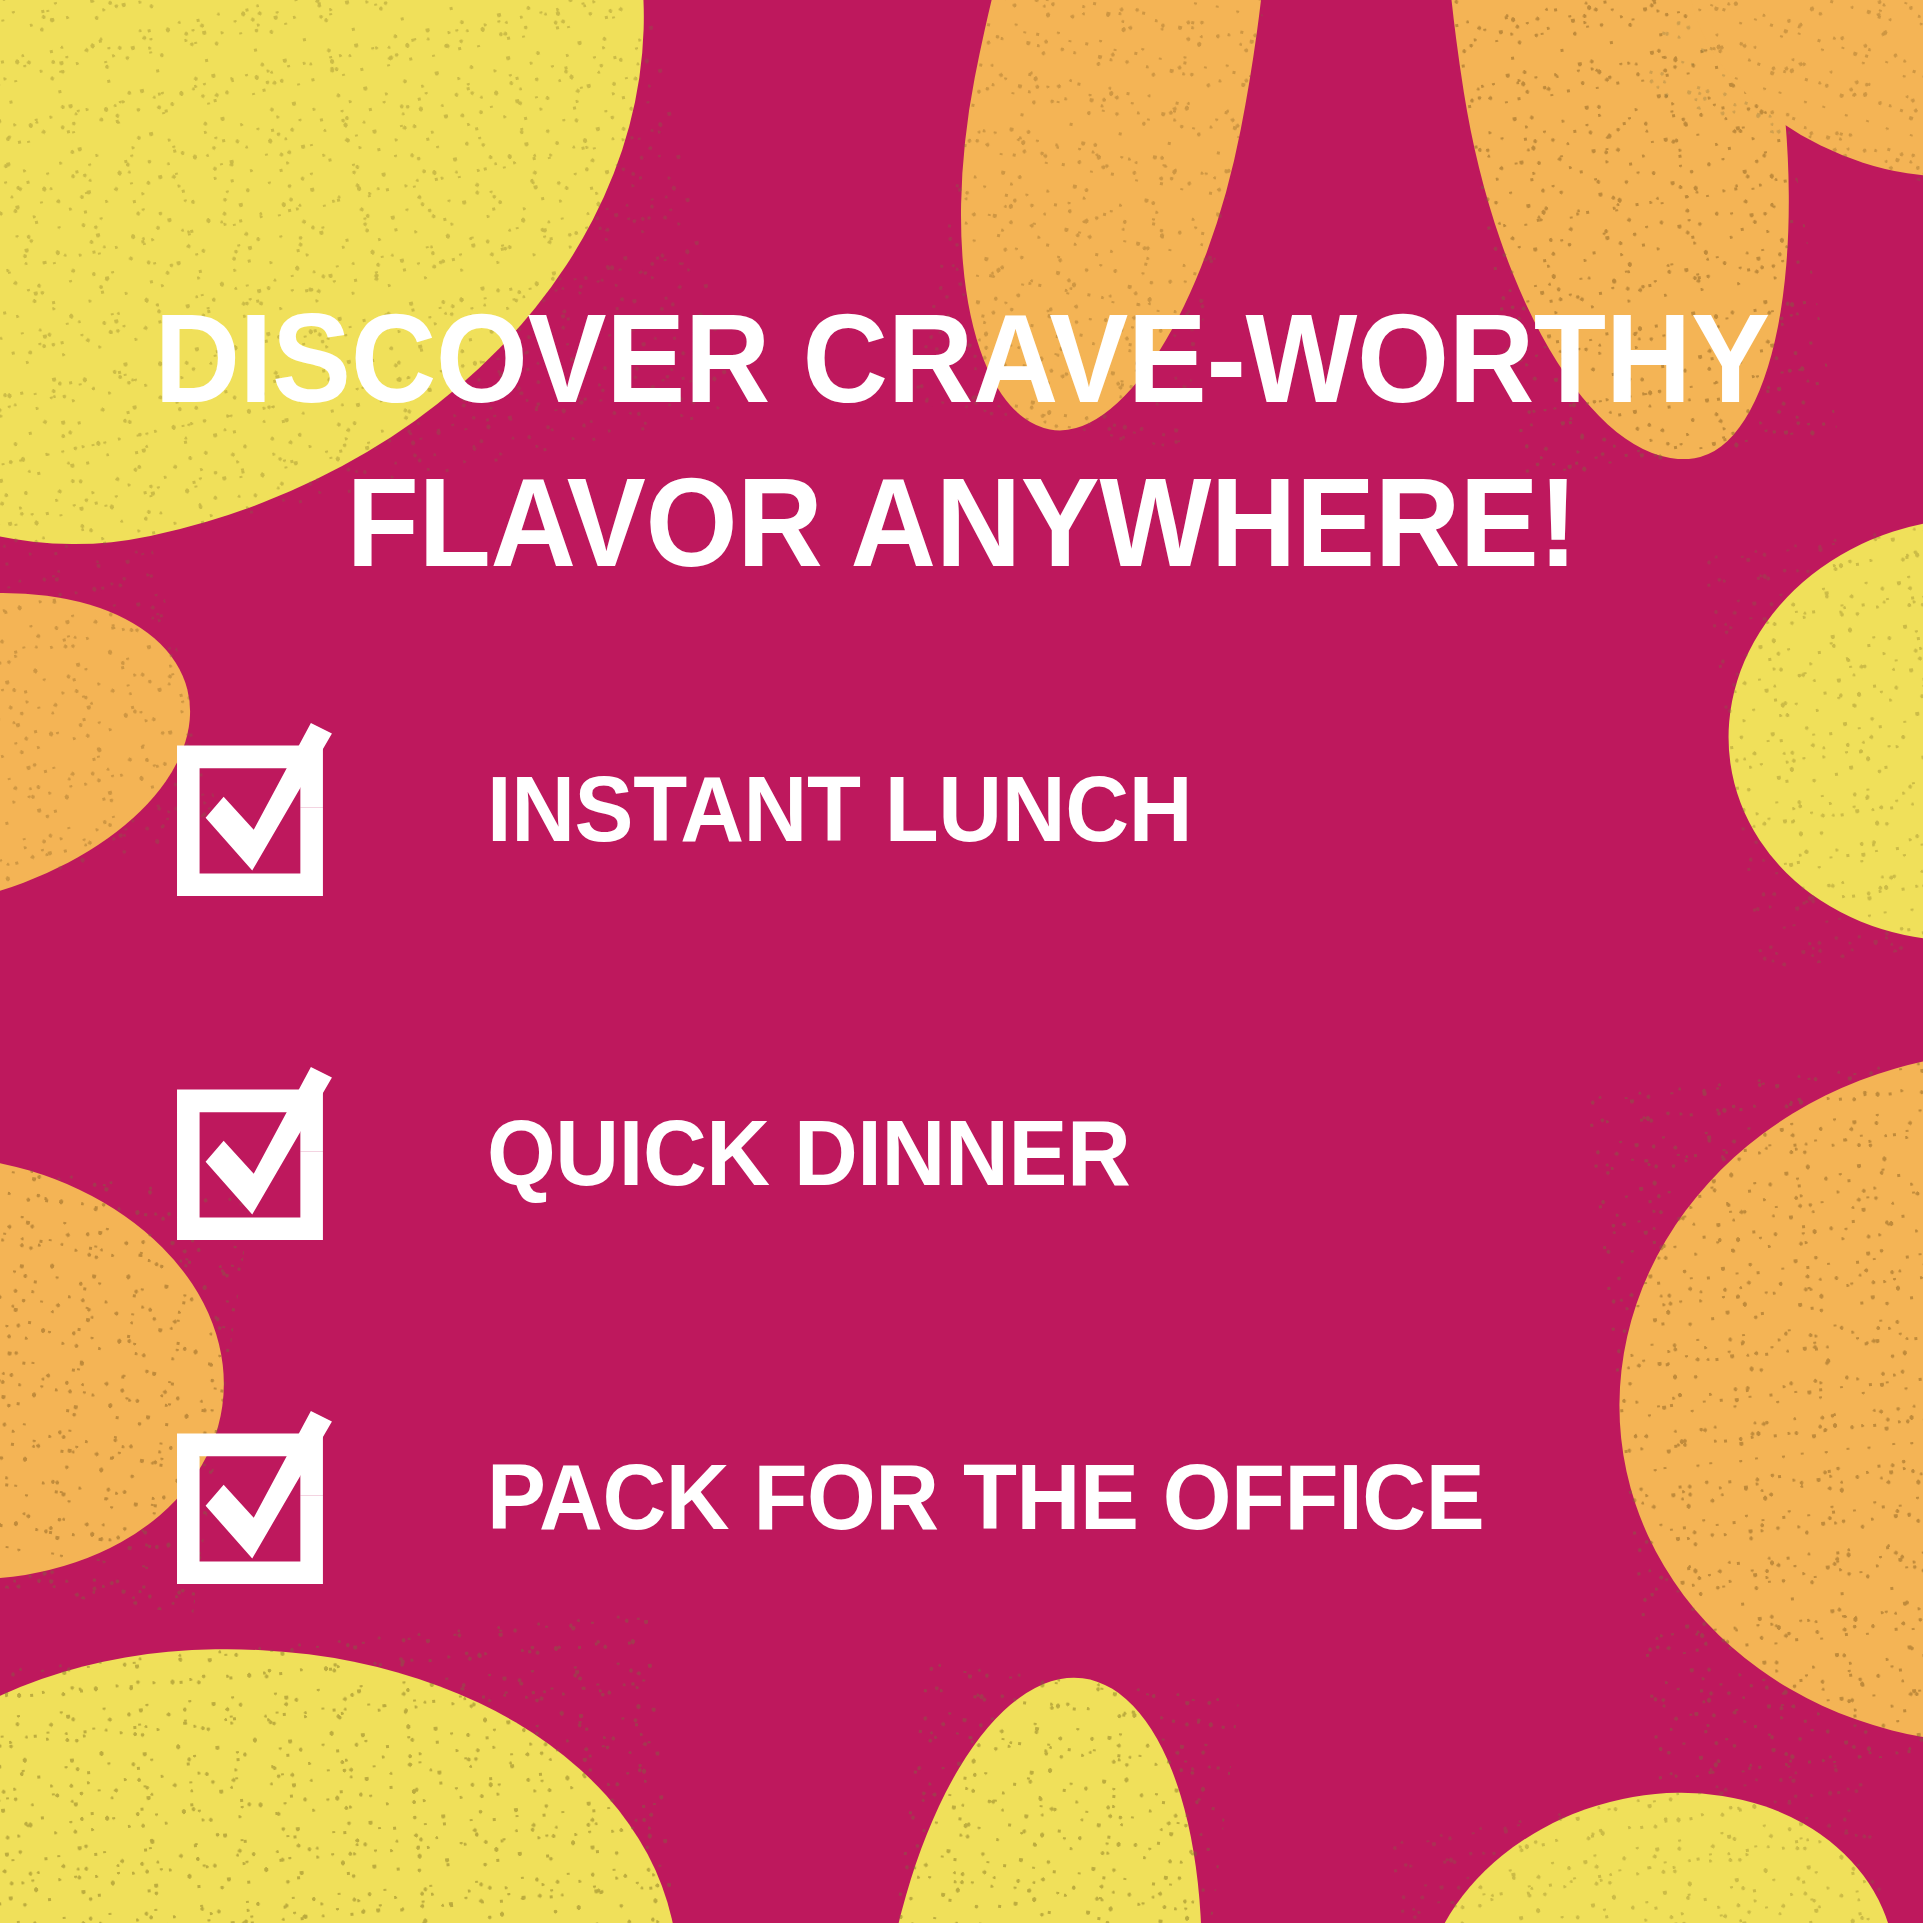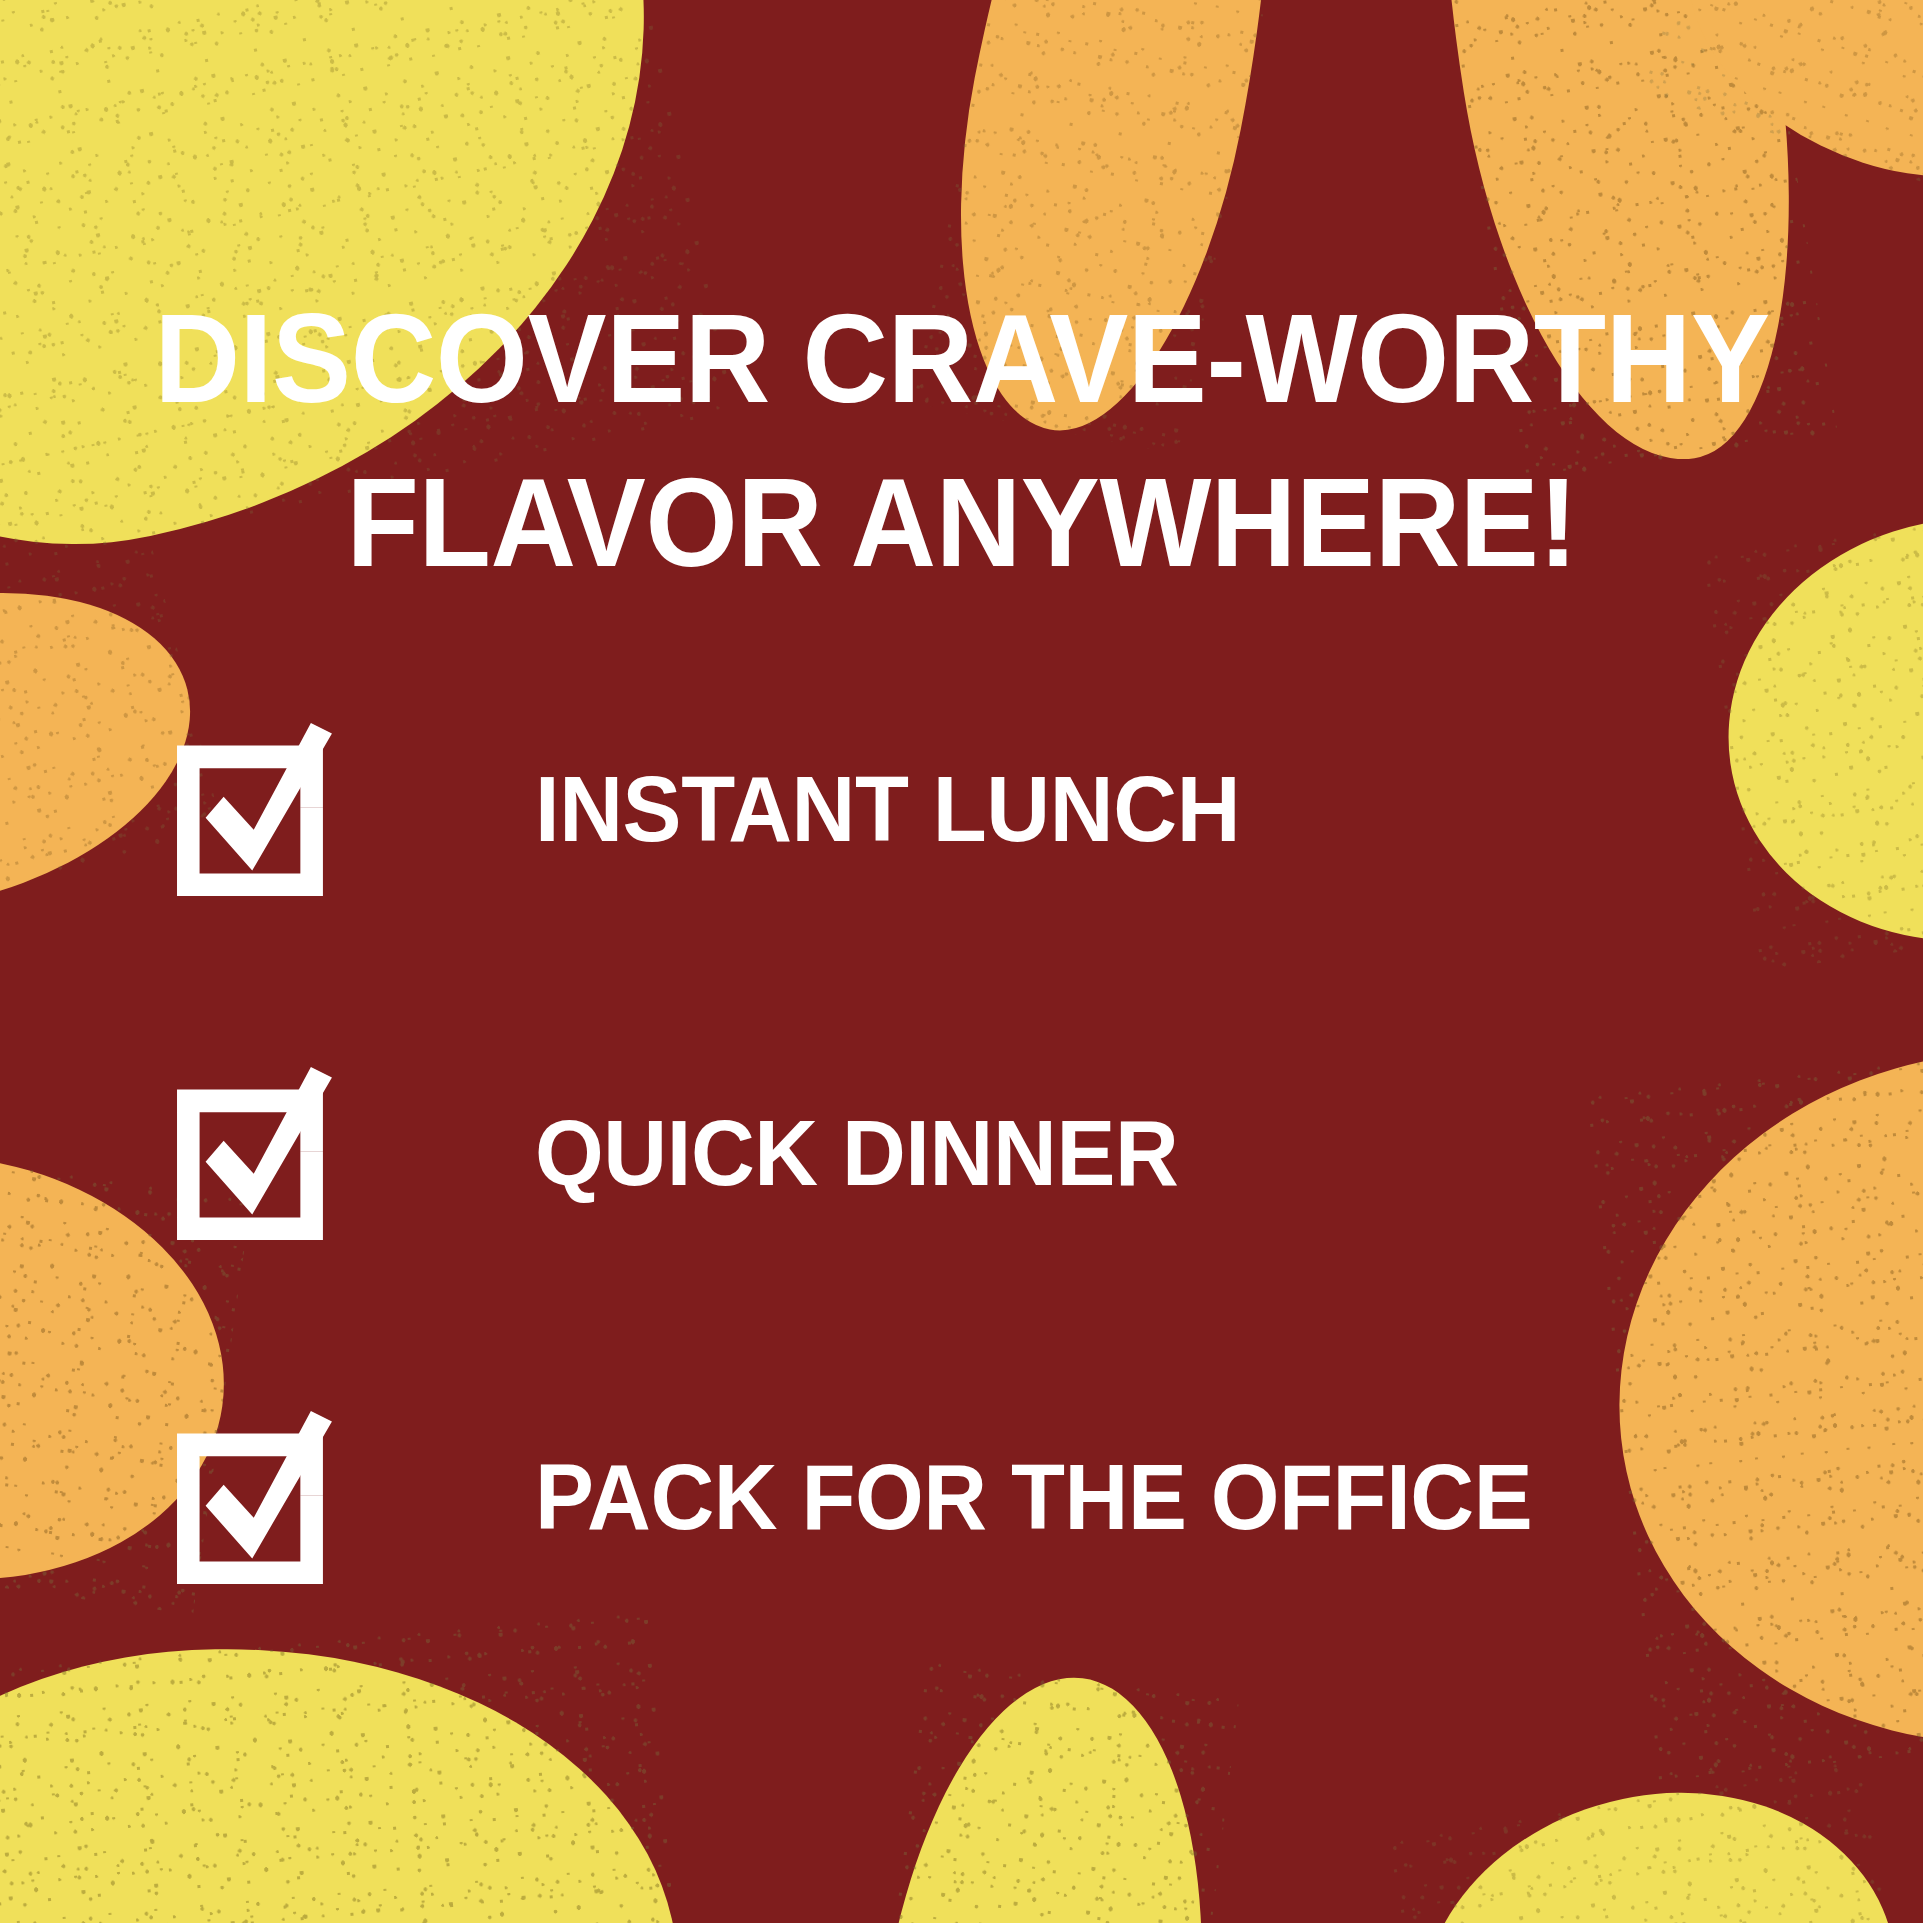--- a/index.html
+++ b/index.html
@@ -1,19 +1,19 @@
 <!DOCTYPE html>
 <html style="font-size:12px"><head>
 <meta charset="utf-8">
 <style>
   html,body{margin:0;padding:0;background:#11193a;}
   .canvas{
     position:relative;
     width:1924px;height:1924px;
-    background:#7f1d1d;
+    background:#be185d;
     overflow:hidden;
     font-family:"Liberation Sans", sans-serif;
   }
 
   
   .blob{position:absolute;}
   .speck{
     position:absolute;inset:0;
     mix-blend-mode:multiply;
     opacity:.30;
@@ -127,21 +127,21 @@
   #headline .hl{display:block;}
 
   
   #checklist{
     position:absolute;left:171px;top:723px;width:1638px;
   }
   .row{
     position:relative;
     height:173px;
     margin-bottom:171px;
-    display:flex;align-items:center;gap:48px;
+    display:flex;align-items:center;
   }
   .row:last-child{margin-bottom:0;text-align:center;}
 
   .check-icon{
     position:relative;
     width:179px;height:173px;
     flex:0 0 179px;
   }
   .check-icon svg{display:block;width:179px;height:173px;}
 

